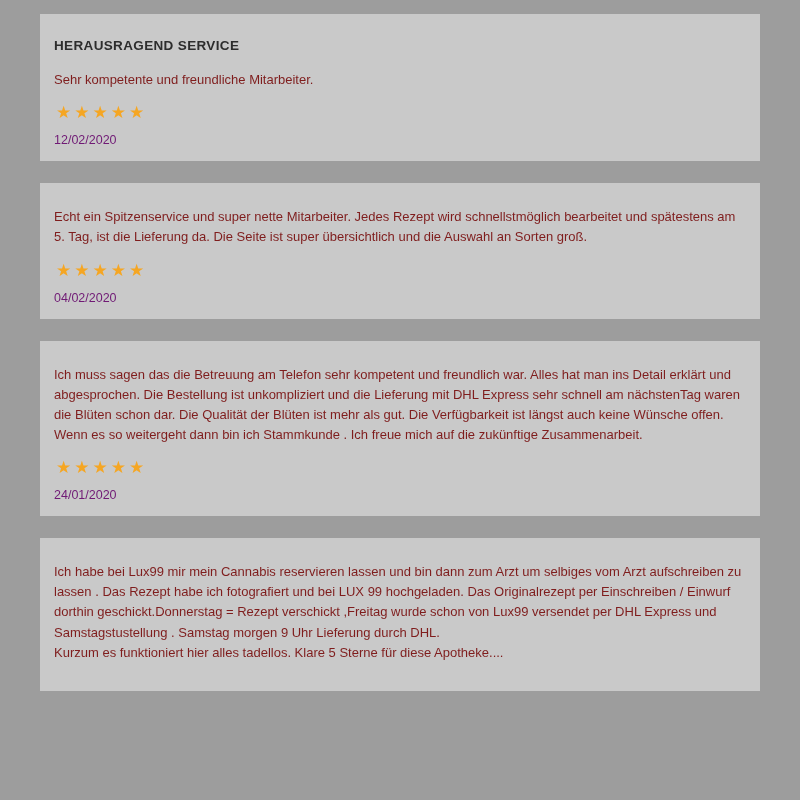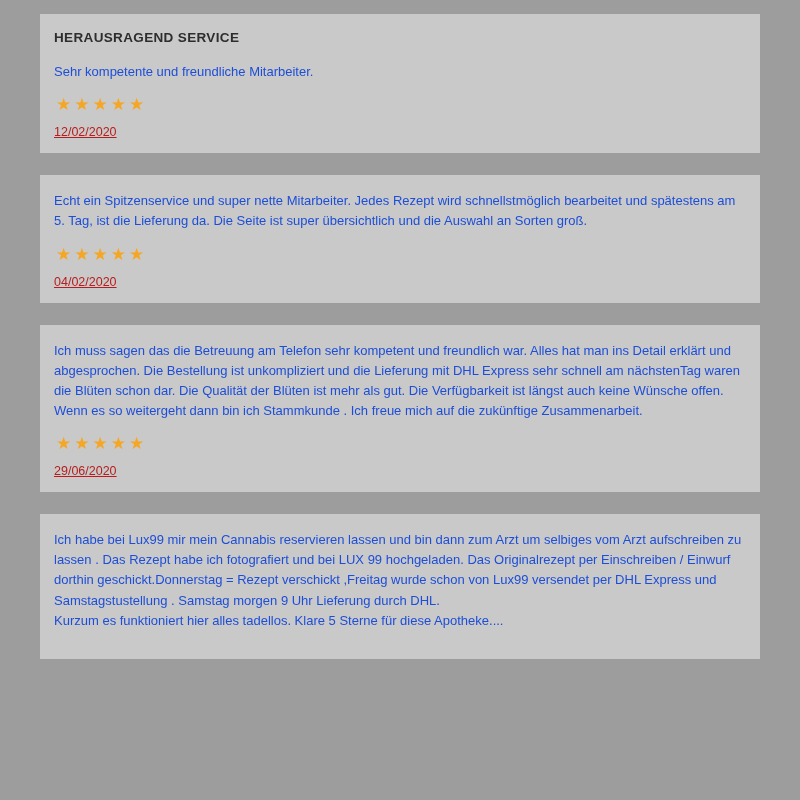--- a/index.html
+++ b/index.html
@@ -10,58 +10,57 @@
     height: 800px;
     background: #9d9d9d;
     font-family: "Liberation Sans", sans-serif;
     overflow: hidden;
   }
   #reviews {
     padding: 14px 40px 0 40px;
   }
   .review {
     background: #c9c9c9;
-    padding: 16px 14px 14px 14px;
+    padding: 24px 14px 14px 14px;
     margin-bottom: 22px;
   }
   .review-title {
     font-size: 13.5px;
     font-weight: bold;
     color: #2d2d2d;
     letter-spacing: 0.35px;
     text-transform: uppercase;
     margin: 0 0 16px 0;
     line-height: 1.2;
   }
   .review-body {
     font-size: 13px;
-    color: #1d4ed8;
+    color: #7f1d1d;
     line-height: 1.55;
     margin: 0 0 14px 0;
     max-width: 700px;
   }
   .review-body p {
     margin: 0;
   }
   .stars {
     font-size: 17px;
     line-height: 1;
     color: #f5a623;
     letter-spacing: 3px;
     margin: 0 0 12px 2px;
     display: block;
   }
   .star {
     display: inline-block;
   }
   .review-date {
     font-size: 12.5px;
-    color: #b91c1c;
+    color: #701a75;
     margin: 0;
-    text-decoration: underline;
   }
 </style>
 </head>
 <body>
 
 <div id="reviews">
     <div class="review">
       <h3 class="review-title">HERAUSRAGEND SERVICE</h3>
       <div class="review-body">
         <p>Sehr kompetente und freundliche Mitarbeiter.</p>
@@ -74,21 +73,21 @@
         <p>Echt ein Spitzenservice und super nette Mitarbeiter. Jedes Rezept wird schnellstmöglich bearbeitet und spätestens am 5. Tag, ist die Lieferung da. Die Seite ist super übersichtlich und die Auswahl an Sorten groß.</p>
       </div>
       <div class="stars"><span class="star">★</span><span class="star">★</span><span class="star">★</span><span class="star">★</span><span class="star">★</span></div>
       <div class="review-date">04/02/2020</div>
     </div>
     <div class="review">
       <div class="review-body">
         <p>Ich muss sagen das die Betreuung am Telefon sehr kompetent und freundlich war. Alles hat man ins Detail erklärt und abgesprochen. Die Bestellung ist unkompliziert und die Lieferung mit DHL Express sehr schnell am nächstenTag waren die Blüten schon dar. Die Qualität der Blüten ist mehr als gut. Die Verfügbarkeit ist längst auch keine Wünsche offen. Wenn es so weitergeht dann bin ich Stammkunde . Ich freue mich auf die zukünftige Zusammenarbeit.</p>
       </div>
       <div class="stars"><span class="star">★</span><span class="star">★</span><span class="star">★</span><span class="star">★</span><span class="star">★</span></div>
-      <div class="review-date">29/06/2020</div>
+      <div class="review-date">24/01/2020</div>
     </div>
     <div class="review">
       <div class="review-body">
         <p>Ich habe bei Lux99 mir mein Cannabis reservieren lassen und bin dann zum Arzt um selbiges vom Arzt aufschreiben zu lassen . Das Rezept habe ich fotografiert und bei LUX 99 hochgeladen. Das Originalrezept per Einschreiben / Einwurf dorthin geschickt.Donnerstag = Rezept verschickt ,Freitag wurde schon von Lux99 versendet per DHL Express und Samstagstustellung . Samstag morgen 9 Uhr Lieferung durch DHL.</p>
         <p>Kurzum es funktioniert hier alles tadellos. Klare 5 Sterne für diese Apotheke....</p>
       </div>
     </div>
   </div>
 
 </body></html>

